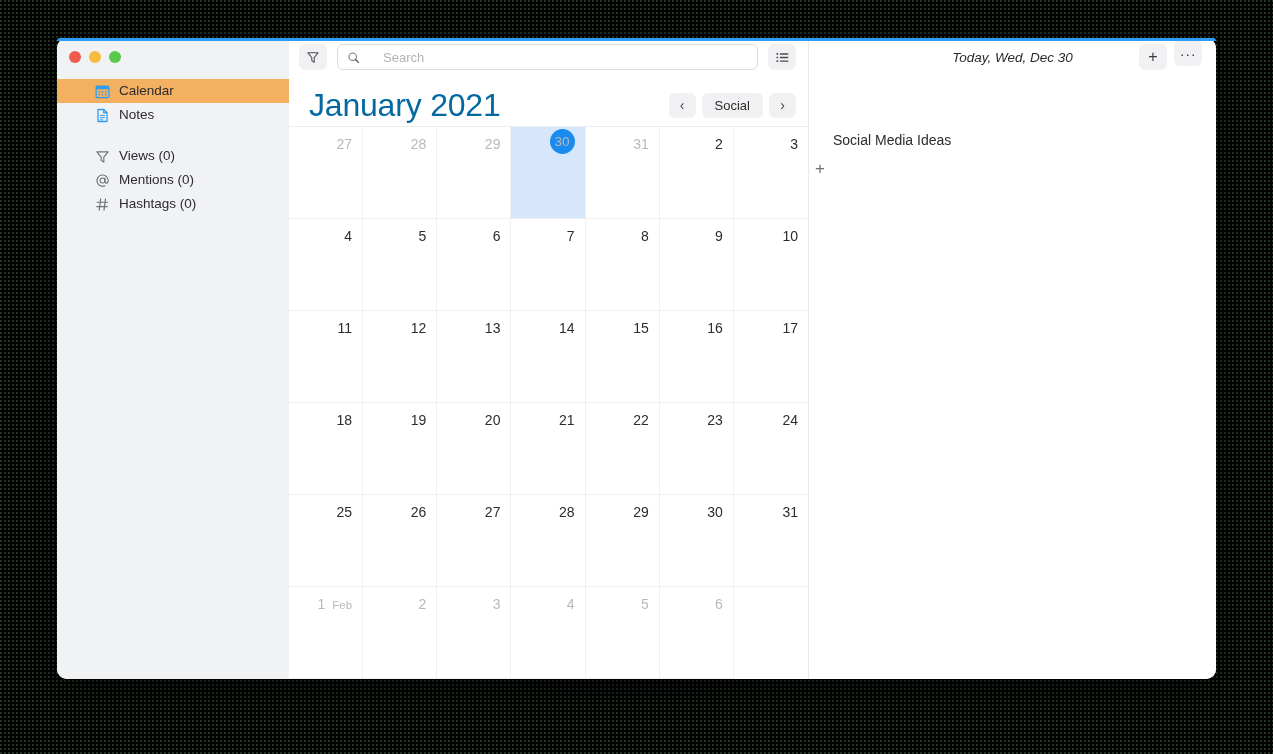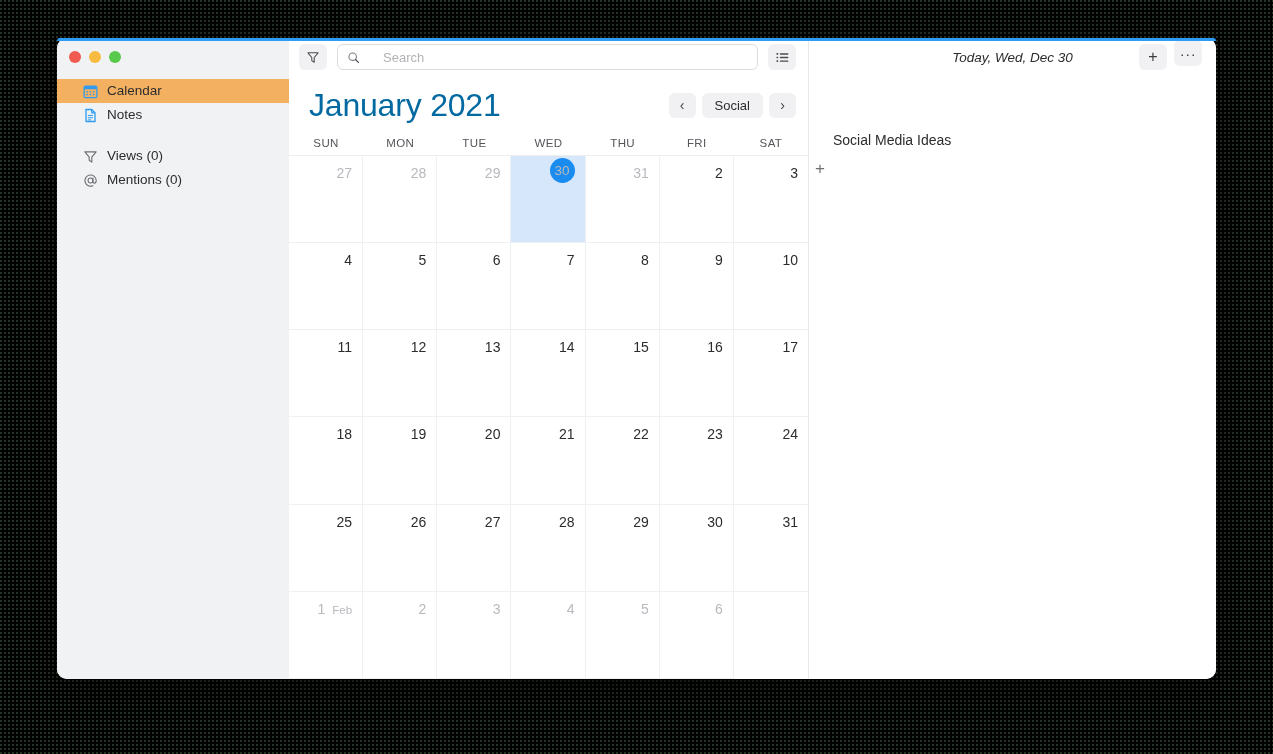--- a/index.html
+++ b/index.html
@@ -83,21 +83,21 @@
   .dot.green { background: #59c94b; }
 
   .nav-group { margin-top: 5px; }
   .nav-group.second { margin-top: 17px; }
 
   .nav-item {
     display: flex;
     align-items: center;
     gap: 9px;
     height: 24px;
-    padding-left: 26px;
+    padding-left: 38px;
     font-size: 13.5px;
     color: #2c2c2e;
     line-height: 1;
     cursor: default;
   }
   .nav-item.selected {
     background: #f3b060;
   }
   .nav-item .ic {
     width: 15px; height: 15px;
@@ -362,20 +362,33 @@
         <div class="nav-item">
           <span class="ic">
             <svg width="15" height="15" viewBox="0 0 16 16">
               <circle cx="8" cy="8" r="2.6" fill="none" stroke="#6e7074" stroke-width="1.15"></circle>
               <path d="M10.6 5.4v3.6c0 1.2.8 1.8 1.6 1.8 1.1 0 1.9-1 1.9-2.8A6 6 0 1 0 10.6 13.6" fill="none" stroke="#6e7074" stroke-width="1.15" stroke-linecap="round"></path>
             </svg>
           </span>
           <span class="lbl">Mentions (0)</span>
         </div>
 
+        <div class="nav-item">
+          <span class="ic">
+            <svg width="15" height="15" viewBox="0 0 16 16">
+              <g stroke="#6e7074" stroke-width="1.2" stroke-linecap="round">
+                <line x1="6.1" y1="2" x2="4.5" y2="14"></line>
+                <line x1="11.2" y1="2" x2="9.6" y2="14"></line>
+                <line x1="2.3" y1="5.6" x2="13.4" y2="5.6"></line>
+                <line x1="1.9" y1="10.2" x2="13" y2="10.2"></line>
+              </g>
+            </svg>
+          </span>
+          <span class="lbl">Hashtags (0)</span>
+        </div>
       </div>
     </div>
 
     <div id="center">
 
       <div id="cal-toolbar">
         <div class="tool-btn">
           <span>
             <svg width="14" height="14" viewBox="0 0 16 16">
               <path d="M2.2 3.2h11.6L9.4 8.6V14L6.6 12.1V8.6z" fill="none" stroke="#4a4c50" stroke-width="1.2" stroke-linejoin="round"></path>
@@ -411,29 +424,20 @@
 
       <div id="month-row">
         <div id="month-title">January 2021</div>
         <div id="nav-buttons">
           <div class="nav-btn arrow">‹</div>
           <div class="nav-btn today">Social</div>
           <div class="nav-btn arrow">›</div>
         </div>
       </div>
 
-      <div id="weekday-row">
-          <div class="weekday">SUN</div>
-          <div class="weekday">MON</div>
-          <div class="weekday">TUE</div>
-          <div class="weekday">WED</div>
-          <div class="weekday">THU</div>
-          <div class="weekday">FRI</div>
-          <div class="weekday">SAT</div>
-        </div>
 
       <div id="grid">
           <div class="cell other"><span class="daynum">27</span></div>
           <div class="cell other"><span class="daynum">28</span></div>
           <div class="cell other"><span class="daynum">29</span></div>
           <div class="cell other today-col"><span class="daynum circled">30</span></div>
           <div class="cell other"><span class="daynum">31</span></div>
           <div class="cell"><span class="daynum">2</span></div>
           <div class="cell"><span class="daynum">3</span></div>
           <div class="cell"><span class="daynum">4</span></div>

